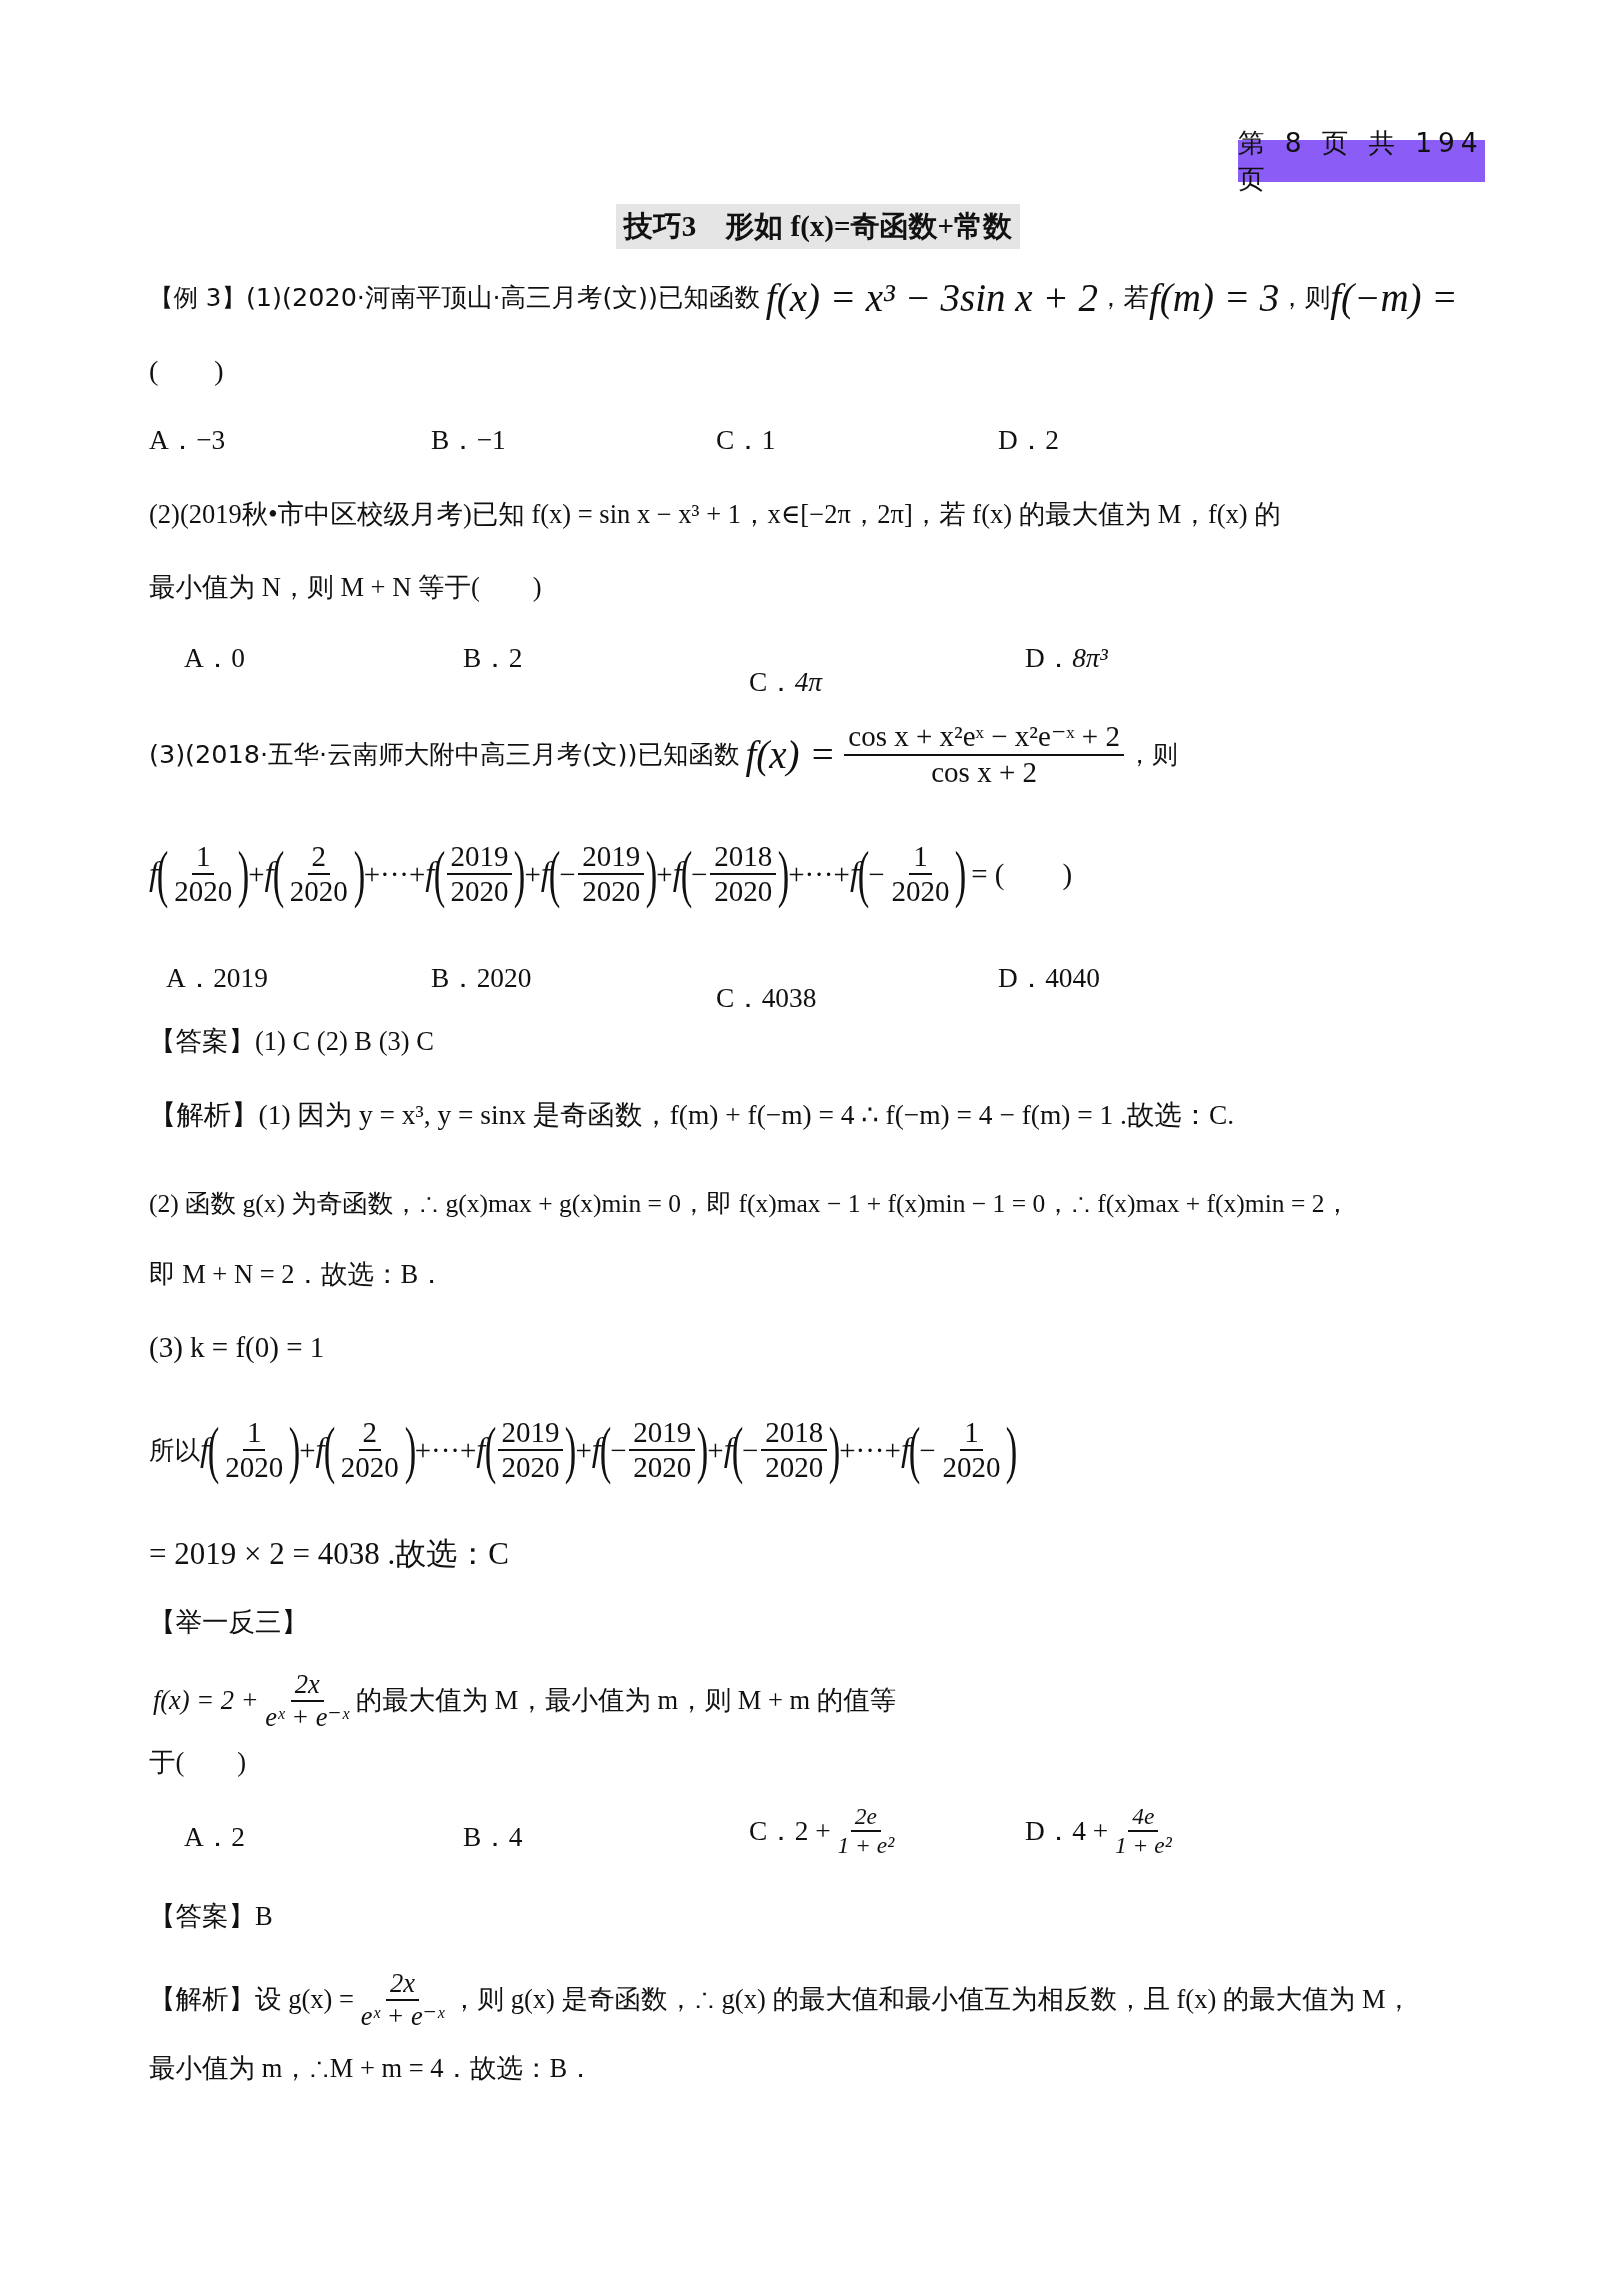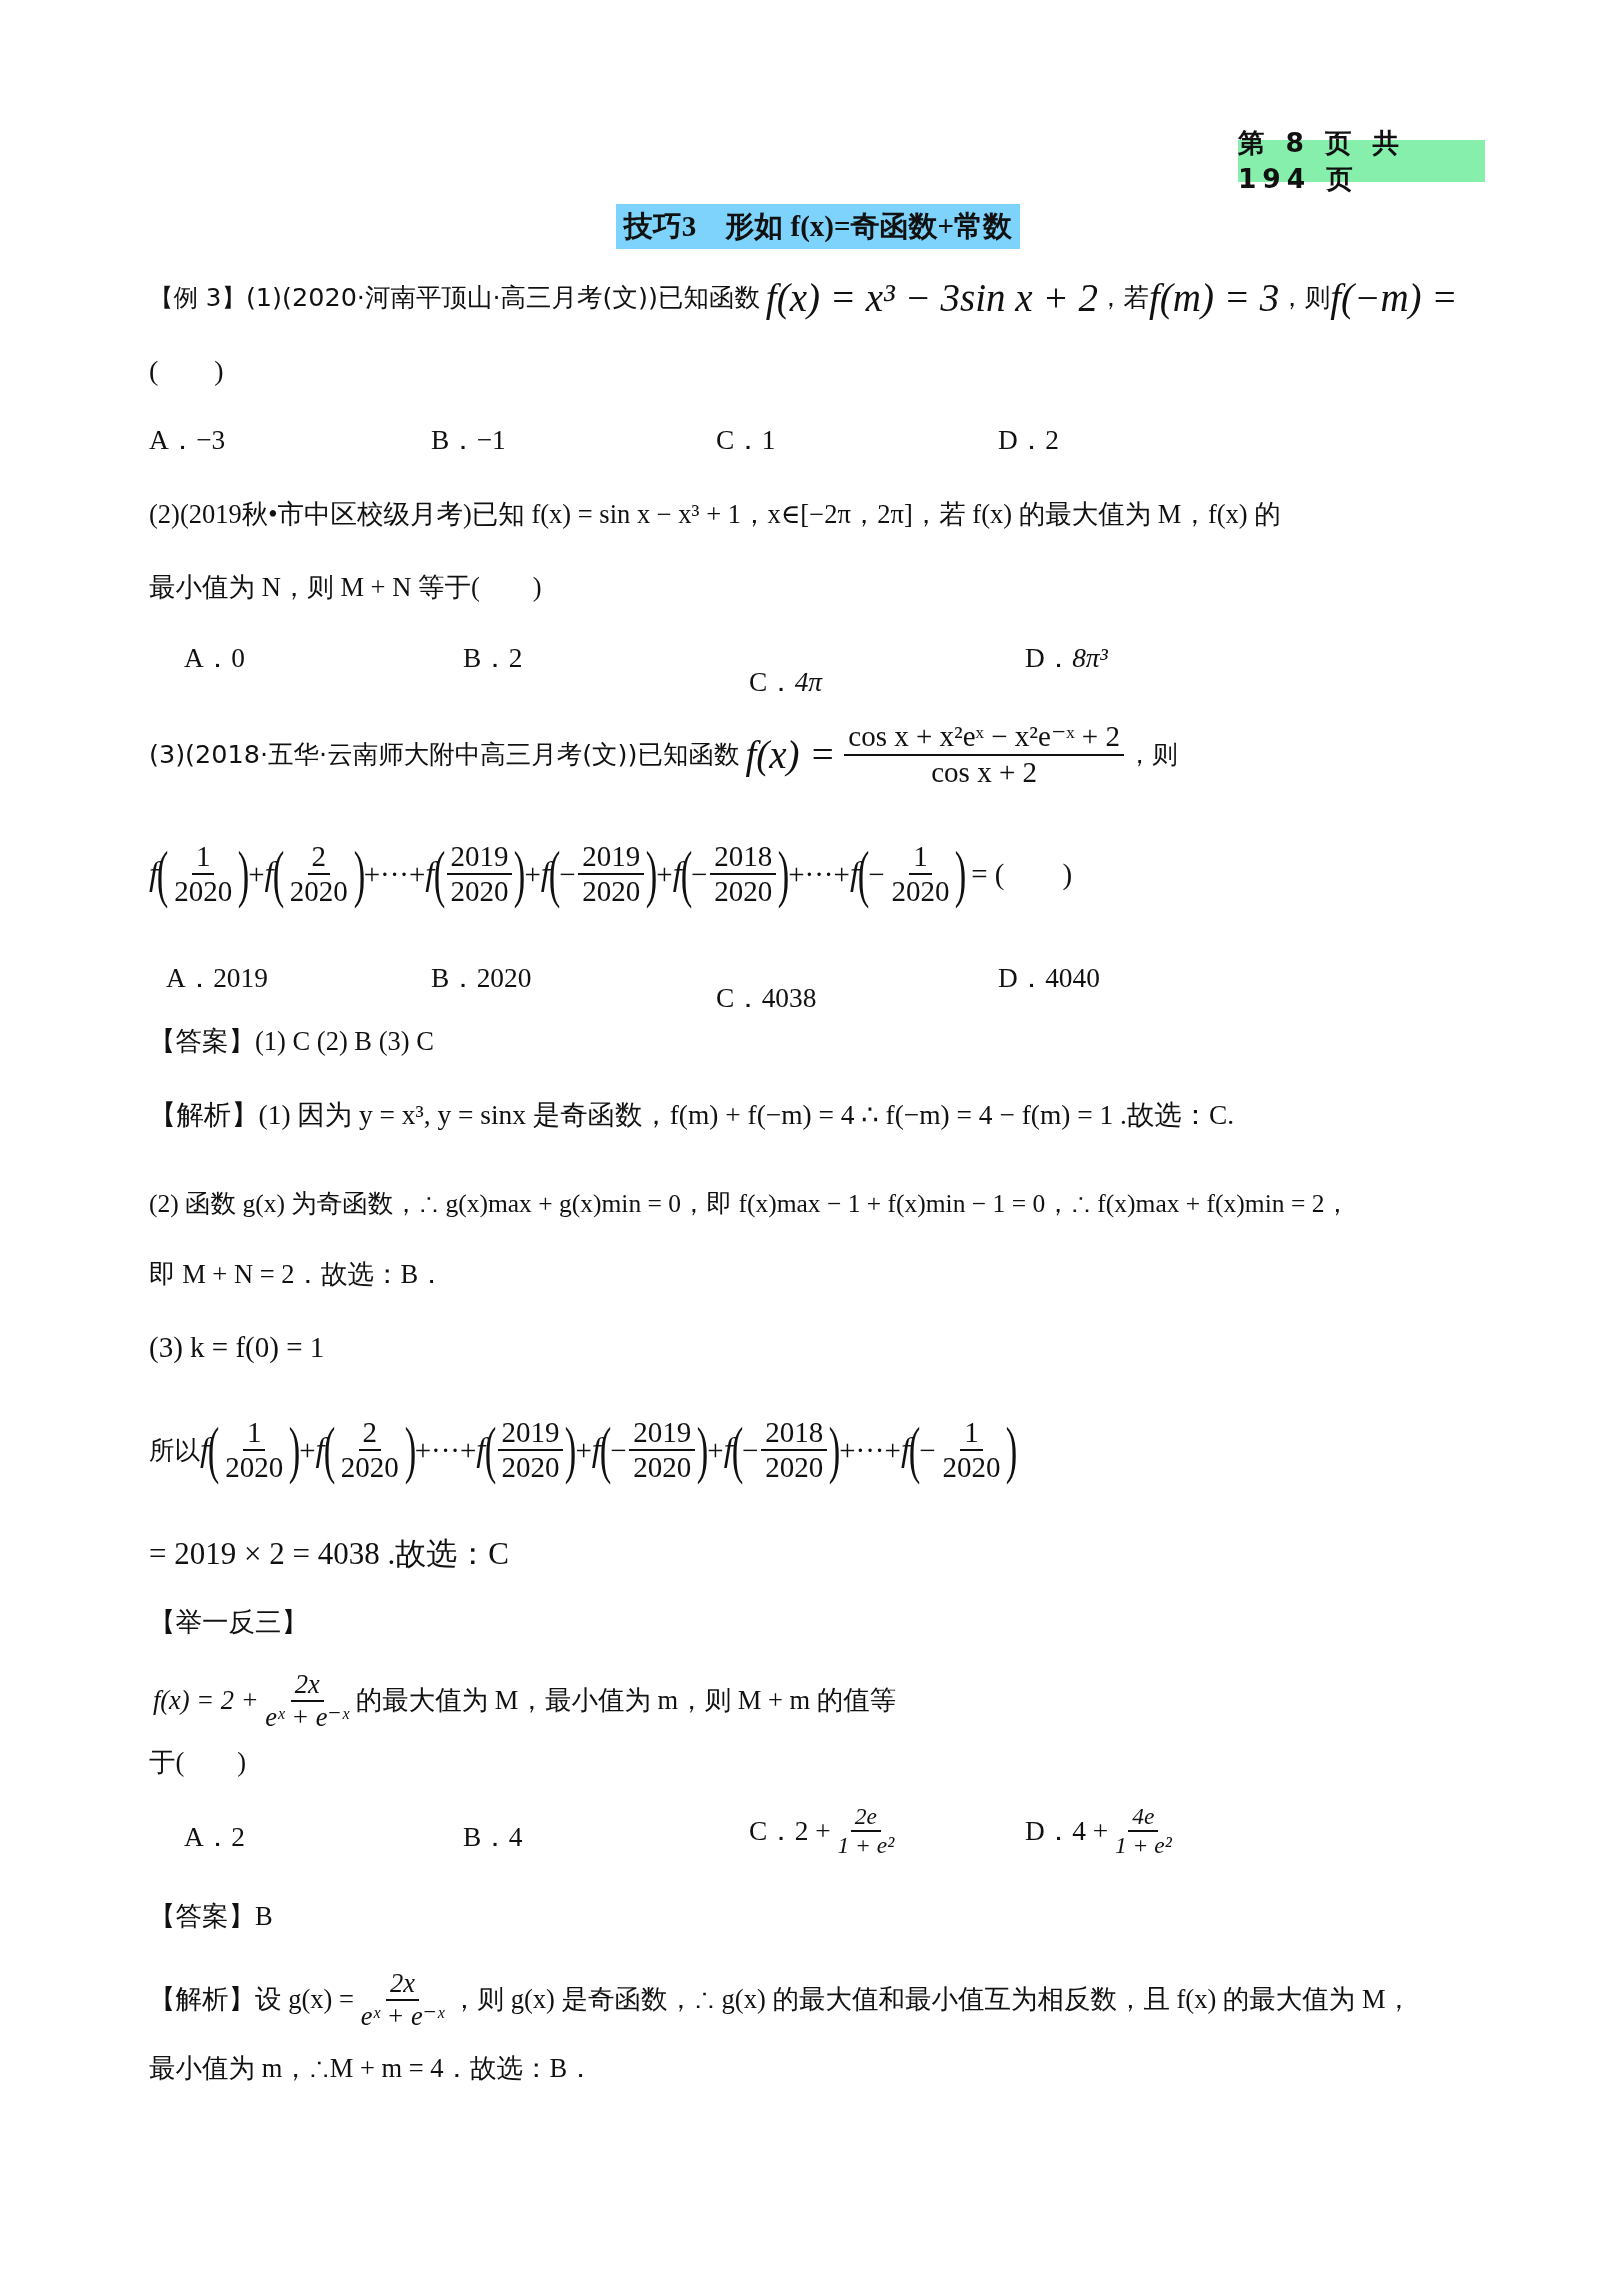--- a/index.html
+++ b/index.html
@@ -1,23 +1,23 @@
 <!DOCTYPE html>
 <html><head>
 <meta charset="utf-8">
 <style>
   html, body { margin:0; padding:0; background:#ffffff; }
   body { width:1621px; height:2293px; position:relative; overflow:hidden;
          font-family: "Liberation Serif", "DejaVu Serif", serif; color:#111; }
   .abs { position:absolute; }
   .line { position:absolute; left:149px; font-size:28px; line-height:39px; white-space:nowrap; display:flex; align-items:center; }
-  .pagenum { left:1238px; top:140px; width:247px; height:42px; background:#86efac;
-             font-family:"DejaVu Sans", sans-serif; font-weight:bold; font-size:26.5px;
+  .pagenum { left:1238px; top:140px; width:247px; height:42px; background:#8b5cf6;
+             font-family:"DejaVu Sans", sans-serif; font-weight:normal; font-size:26.5px;
              display:flex; align-items:center; justify-content:center; letter-spacing:5.9px; color:#111; }
-  .title { left:616px; top:204px; height:45px; background:#7dd3fc; padding:0 7.8px;
+  .title { left:616px; top:204px; height:45px; background:#e5e5e5; padding:0 7.8px;
            font-weight:bold; font-size:29px; display:flex; align-items:center; color:#111; }
   i.m, .mi { font-style:italic; }
   .big { font-size:39px; }
   .frac { display:inline-flex; flex-direction:column; align-items:center; vertical-align:middle; margin:0 2.9px; }
   .frac .num { border-bottom:2px solid #111; padding:0 3.9px; line-height:1.15; }
   .frac .den { padding:0 3.9px; line-height:1.15; }
   .paren { font-size:63px; font-weight:100; line-height:1; transform:scaleX(0.55); display:inline-block; margin:0 -5.9px; }
   .pf { font-size:33px; }
   .opt { position:absolute; font-size:27.4px; }
   .cjk { font-family:"DejaVu Sans", sans-serif; font-size:25.5px; }

